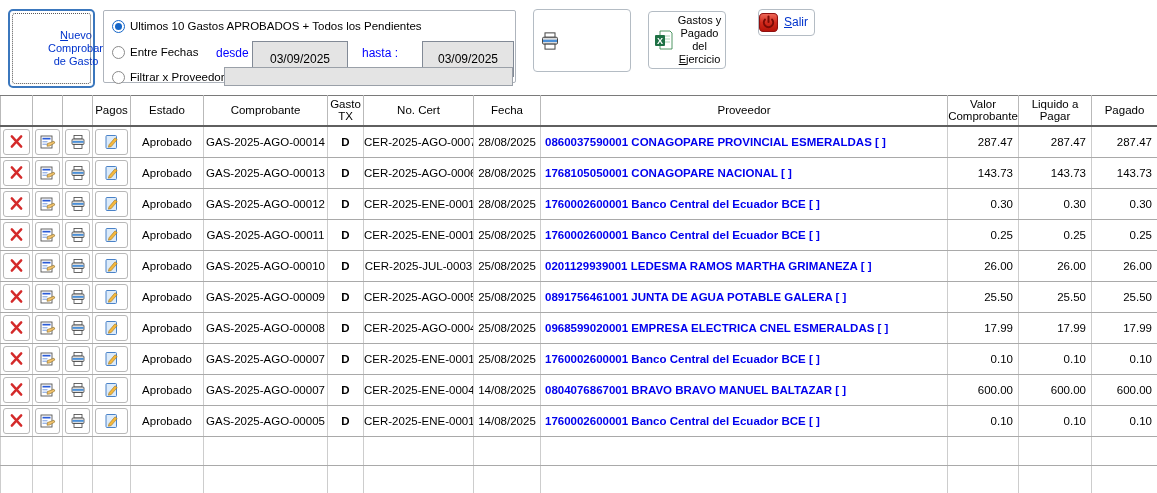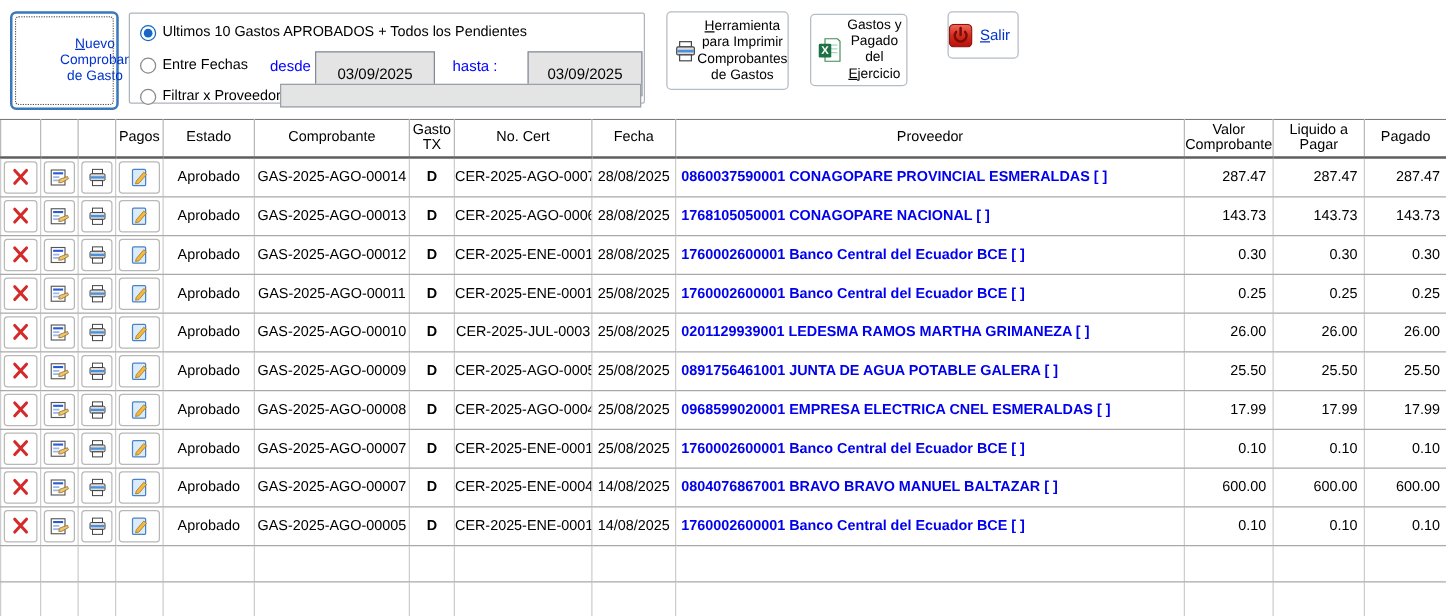--- a/index.html
+++ b/index.html
@@ -26,21 +26,21 @@
   .date-field { position:absolute; height:36px; background:#e4e4e4; border:1px solid #828a96;
     text-align:center; font-family:"Liberation Sans",sans-serif; font-size:12px; color:#000; }
   .prov-field { position:absolute; height:19px; background:#e4e4e4; border:1px solid #9aa0a8;
     font-family:"Liberation Sans",sans-serif; font-size:11px; }
 
   .tool-btn { position:absolute; background:#fff; border:1px solid #b4bcc4; border-radius:4px;
     display:flex; align-items:center; cursor:pointer; font-size:11px; color:#000; }
   .tool-btn .tlbl { text-align:center; line-height:13px; flex:1; }
   .btn-print-tool { left:533px; top:9px; width:98px; height:63px; padding-left:5px; }
   .btn-excel { left:648px; top:11px; width:78px; height:58px; padding-left:5px; }
-  .btn-exit { left:758px; top:9px; width:57px; height:38px; padding-left:0; gap:6px; }
+  .btn-exit { left:758px; top:9px; width:57px; height:27px; padding-left:0; gap:6px; }
   .btn-exit .tlbl { color:#0033cc; font-size:12px; flex:none; }
 
   
   table { border-collapse:collapse; table-layout:fixed; width:1157px; }
   thead td { height:30px; text-align:center; vertical-align:middle; background:#fff;
     border:1px solid #b9b9b9; border-top:1px solid #7a7a7a; border-bottom:2px solid #5f5f5f;
     font-size:11.5px; line-height:12px; color:#000; }
   tbody td { height:31px; border-left:1px solid #cdcdcd; border-right:1px solid #cdcdcd;
     border-top:1px solid #a9a9a9; border-bottom:1px solid #a9a9a9;
     vertical-align:middle; overflow:hidden; white-space:nowrap; }
@@ -88,21 +88,20 @@
       <input class="prov-field" style="left: 120px; top: 56px; width: 289px;" value="">
     </div>
 
     <div class="tool-btn btn-print-tool">
       <svg width="22" height="20" viewBox="0 0 16 16">
         <rect x="4" y="1.5" width="8" height="3.5" fill="#fff" stroke="#444" stroke-width="0.8"></rect>
         <rect x="2" y="5" width="12" height="5.5" rx="1" fill="#dcdcdc" stroke="#444" stroke-width="0.8"></rect>
         <rect x="2.4" y="7" width="11.2" height="1.8" fill="#4a90d9"></rect>
         <rect x="4" y="10.5" width="8" height="4" fill="#fff" stroke="#444" stroke-width="0.8"></rect>
       </svg>
-      <span class="tlbl"><u>H</u><span>erramienta para Imprimir Comprobantes de Gastos</span></span>
     </div>
 
     <div class="tool-btn btn-excel">
       <svg width="20" height="20" viewBox="0 0 20 20">
         <path d="M6 1 H16 L18 3 V19 H6 Z" fill="#fff" stroke="#3c8a52" stroke-width="0.9"></path>
         <line x1="8" y1="6" x2="16" y2="6" stroke="#a9d7b6" stroke-width="1"></line>
         <line x1="8" y1="9" x2="16" y2="9" stroke="#a9d7b6" stroke-width="1"></line>
         <line x1="8" y1="12" x2="16" y2="12" stroke="#a9d7b6" stroke-width="1"></line>
         <rect x="1" y="5" width="10" height="11" rx="1" fill="#1e7145"></rect>
         <text x="6" y="13.5" font-size="9" font-family="Liberation Sans, sans-serif" font-weight="bold" fill="#fff" text-anchor="middle">X</text>

